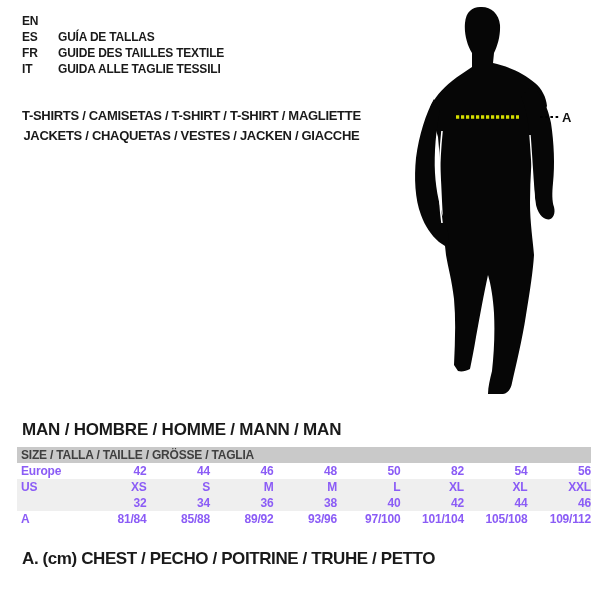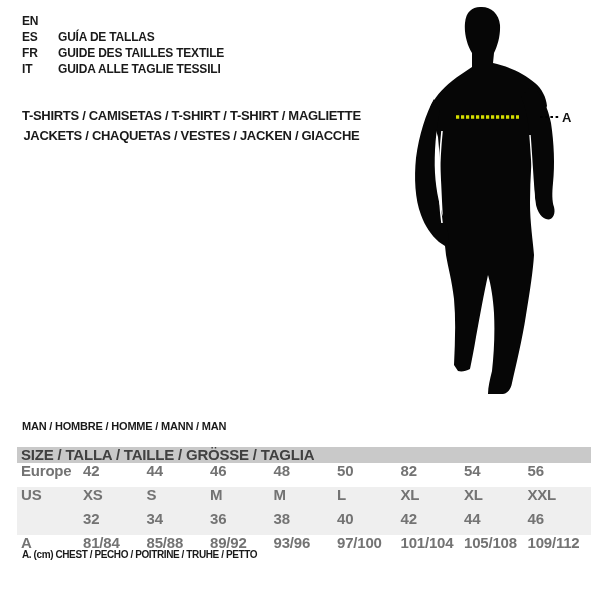--- a/index.html
+++ b/index.html
@@ -13,32 +13,32 @@
   .lang-label{white-space:nowrap;}
 
   
   .categories{position:absolute;left:22px;top:106px;}
   .cat-line{height:20px;line-height:20px;font-size:13px;font-weight:700;letter-spacing:-0.3px;white-space:nowrap;text-align:center;}
 
   
   .figure-wrap{position:absolute;left:402px;top:3px;width:180px;height:395px;}
 
   
-  .section-title{position:absolute;left:22px;top:420px;font-size:11px;font-weight:700;letter-spacing:-0.2px;}
+  .section-title{position:absolute;left:22px;top:420px;font-size:17px;font-weight:700;letter-spacing:-0.2px;}
 
   
-  .size-table{position:absolute;left:17px;top:447px;width:574px;font-size:15px;letter-spacing:-0.2px;}
+  .size-table{position:absolute;left:17px;top:447px;width:574px;font-size:12px;letter-spacing:-0.2px;}
   .t-header{height:16px;line-height:16px;background:#c9c9c9;color:#404040;font-weight:600;padding-left:4px;box-sizing:border-box;}
-  .t-row{display:flex;height:24px;line-height:16px;color:#737373;font-weight:600;}
+  .t-row{display:flex;height:16px;line-height:16px;color:#8b5cf6;font-weight:600;}
   .t-row.shaded{background:#efefef;}
   .t-label{width:66px;padding-left:4px;box-sizing:border-box;text-align:left;}
-  .t-cell{flex:1;text-align:left;}
+  .t-cell{flex:1;text-align:right;}
 
   
-  .footnote{position:absolute;left:22px;top:549px;font-size:10px;font-weight:700;letter-spacing:-0.4px;white-space:nowrap;}
+  .footnote{position:absolute;left:22px;top:549px;font-size:17px;font-weight:700;letter-spacing:-0.4px;white-space:nowrap;}
 </style>
 </head>
 <body>
 
 <div class="page">
 
   <div class="lang-list">
     <div class="lang-row">
       <span class="lang-code">EN</span>
     </div>

